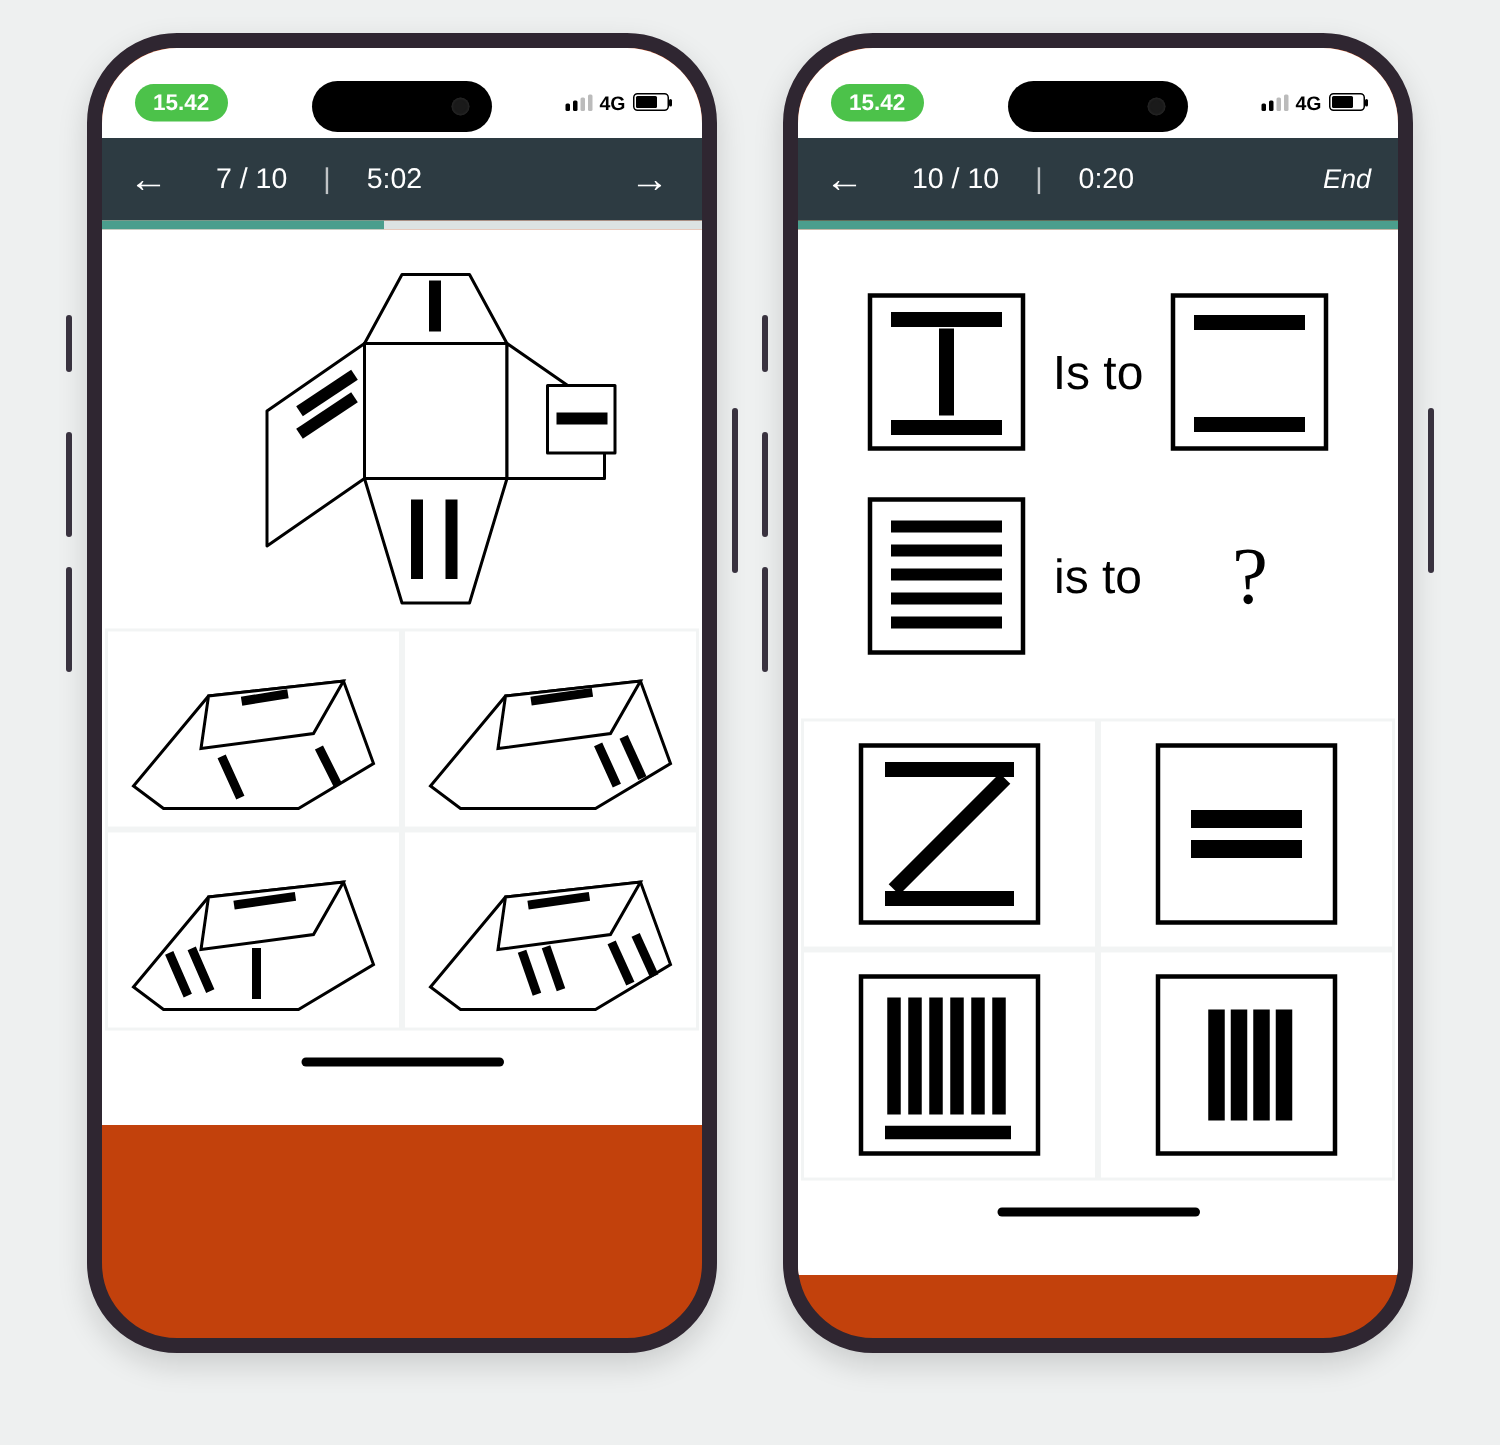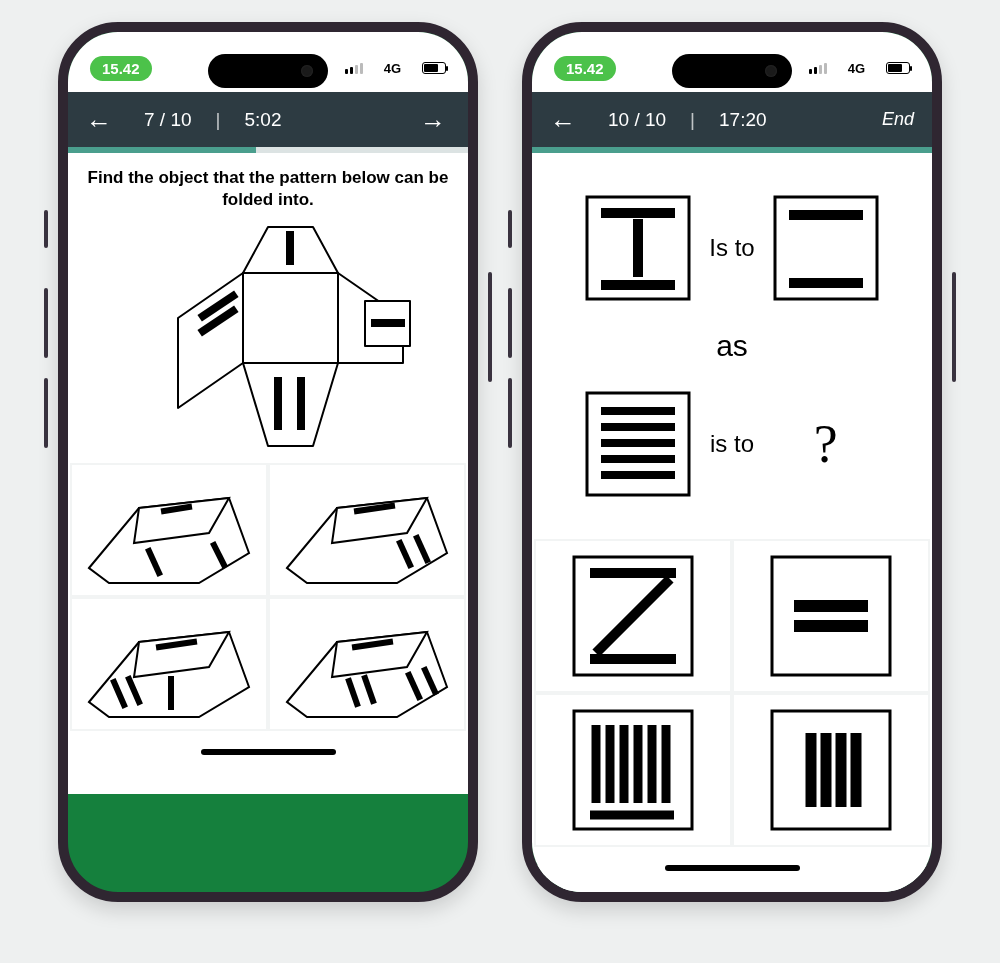--- a/index.html
+++ b/index.html
@@ -9,21 +9,21 @@
       font-family:-apple-system, "Helvetica Neue", Arial, sans-serif;
       position:relative;
     }
 
     
     .phone {
       position:absolute;
       width:420px; height:880px;
       border:10px solid #2f2631;
       border-radius:60px;
-      background:#15803d;
+      background:#c2410c;
       overflow:hidden;
       box-shadow:0 8px 20px rgba(0,0,0,.15);
     }
     .phone.left  { left:58px;  top:22px; }
     .phone.right { left:522px; top:22px; }
 
     
     .btns-left { position:absolute; left:-14px; top:188px; width:4px; }
     .btns-left span, .btns-right span { display:block; background:#3a3340; border-radius:3px; }
     .btns-left .sw { height:38px; margin-bottom:40px; }
@@ -51,21 +51,21 @@
 
     
     .statusbar{
       height:60px; display:flex; align-items:center; justify-content:space-between;
       padding:12px 22px 0; background:#fff; font-size:14px; font-weight:600;
     }
     .time-pill{
       background:#4cc24a; color:#fff; padding:4px 12px; border-radius:14px;
       font-size:15px; font-weight:700;
     }
-    .status-right{ display:flex; align-items:center; gap:21px; font-size:13px;}
+    .status-right{ display:flex; align-items:center; gap:5px; font-size:13px;}
     .bars { display:flex; align-items:flex-end; gap:2px; height:12px; }
     .bars span{ width:3px; background:#000; border-radius:1px;}
     .bars span:nth-child(1){height:5px}
     .bars span:nth-child(2){height:7px}
     .bars span:nth-child(3){height:9px; background:#bbb}
     .bars span:nth-child(4){height:11px; background:#bbb}
     .bat { width:24px; height:12px; border:1px solid #000; border-radius:3px; position:relative;}
     .bat::after{content:"";position:absolute;right:-3px;top:3px;width:2px;height:5px;background:#000;border-radius:1px;}
     .bat::before{content:"";position:absolute;left:1px;top:1px;bottom:1px;width:14px;background:#000;border-radius:1px;}
 
@@ -104,21 +104,21 @@
     }
 
     
     .analogy{
       padding:40px 20px 24px;
       display:grid; grid-template-columns:auto auto auto;
       row-gap:26px; column-gap:16px;
       align-items:center; justify-content:center;
       font-size:28px;
     }
-    .analogy .word{ text-align:center; font-size:24px; }
+    .analogy .word{ text-align:center; font-size:32px; }
     .analogy .as{ grid-column:1/4; text-align:center; font-size:30px; }
     .analogy .qmark{ font-size:54px; font-family:Georgia, serif; text-align:center; }
 
     .underpad{ height:45px; background:#fff;}
     .homebar{height:6px;width:135px;background:#000;border-radius:4px;margin:18px auto 0;}
   </style>
 </head>
 <body>
 
 <div class="phone-slot left">
@@ -167,21 +167,20 @@
     <span class="spacer"></span>
     <span class="arrow">→</span>
   </div>
 
   <div class="progress">
       <div style="width:47%"></div>
     </div>
 
   <div class="content">
     <div class="prompt">
-      <div class="q">Find the object that the pattern below can be folded into.</div>
     </div>
 
     <div class="figure-wrap">
 
       <svg width="290" height="230" viewBox="0 0 290 230">
         <g fill="#fff" stroke="#000" stroke-width="2" stroke-linejoin="round">
 
           <polygon points="145,6 190,6 215,52 120,52"></polygon>
 
           <polygon points="55,97 120,52 120,142 55,187"></polygon>
@@ -284,21 +283,21 @@
         </span>
       <span>4G</span>
       <span class="bat"></span>
     </div>
   </div>
 
   <div class="navbar">
     <span class="arrow">←</span>
     <span class="counter">10 / 10</span>
     <span class="sep">|</span>
-    <span class="timer">17:20</span>
+    <span class="timer">0:20</span>
     <span class="spacer"></span>
     <span class="end-btn">End</span>
   </div>
 
   <div class="progress">
       <div style="width:100%"></div>
     </div>
 
   <div class="content">
     <div class="analogy">
@@ -310,21 +309,20 @@
           <line x1="18" y1="92" x2="92" y2="92" stroke="#000" stroke-width="10"></line>
         </svg>
       <div class="word">Is to</div>
 
       <svg width="110" height="110">
           <rect x="4" y="4" width="102" height="102" fill="#fff" stroke="#000" stroke-width="3"></rect>
           <line x1="18" y1="22" x2="92" y2="22" stroke="#000" stroke-width="10"></line>
           <line x1="18" y1="90" x2="92" y2="90" stroke="#000" stroke-width="10"></line>
         </svg>
 
-      <div class="as">as</div>
 
       <svg width="110" height="110">
           <rect x="4" y="4" width="102" height="102" fill="#fff" stroke="#000" stroke-width="3"></rect>
         <g stroke="#000" stroke-width="8">
             <line x1="18" y1="22" x2="92" y2="22"></line>
             <line x1="18" y1="38" x2="92" y2="38"></line>
             <line x1="18" y1="54" x2="92" y2="54"></line>
             <line x1="18" y1="70" x2="92" y2="70"></line>
             <line x1="18" y1="86" x2="92" y2="86"></line>
           </g>

